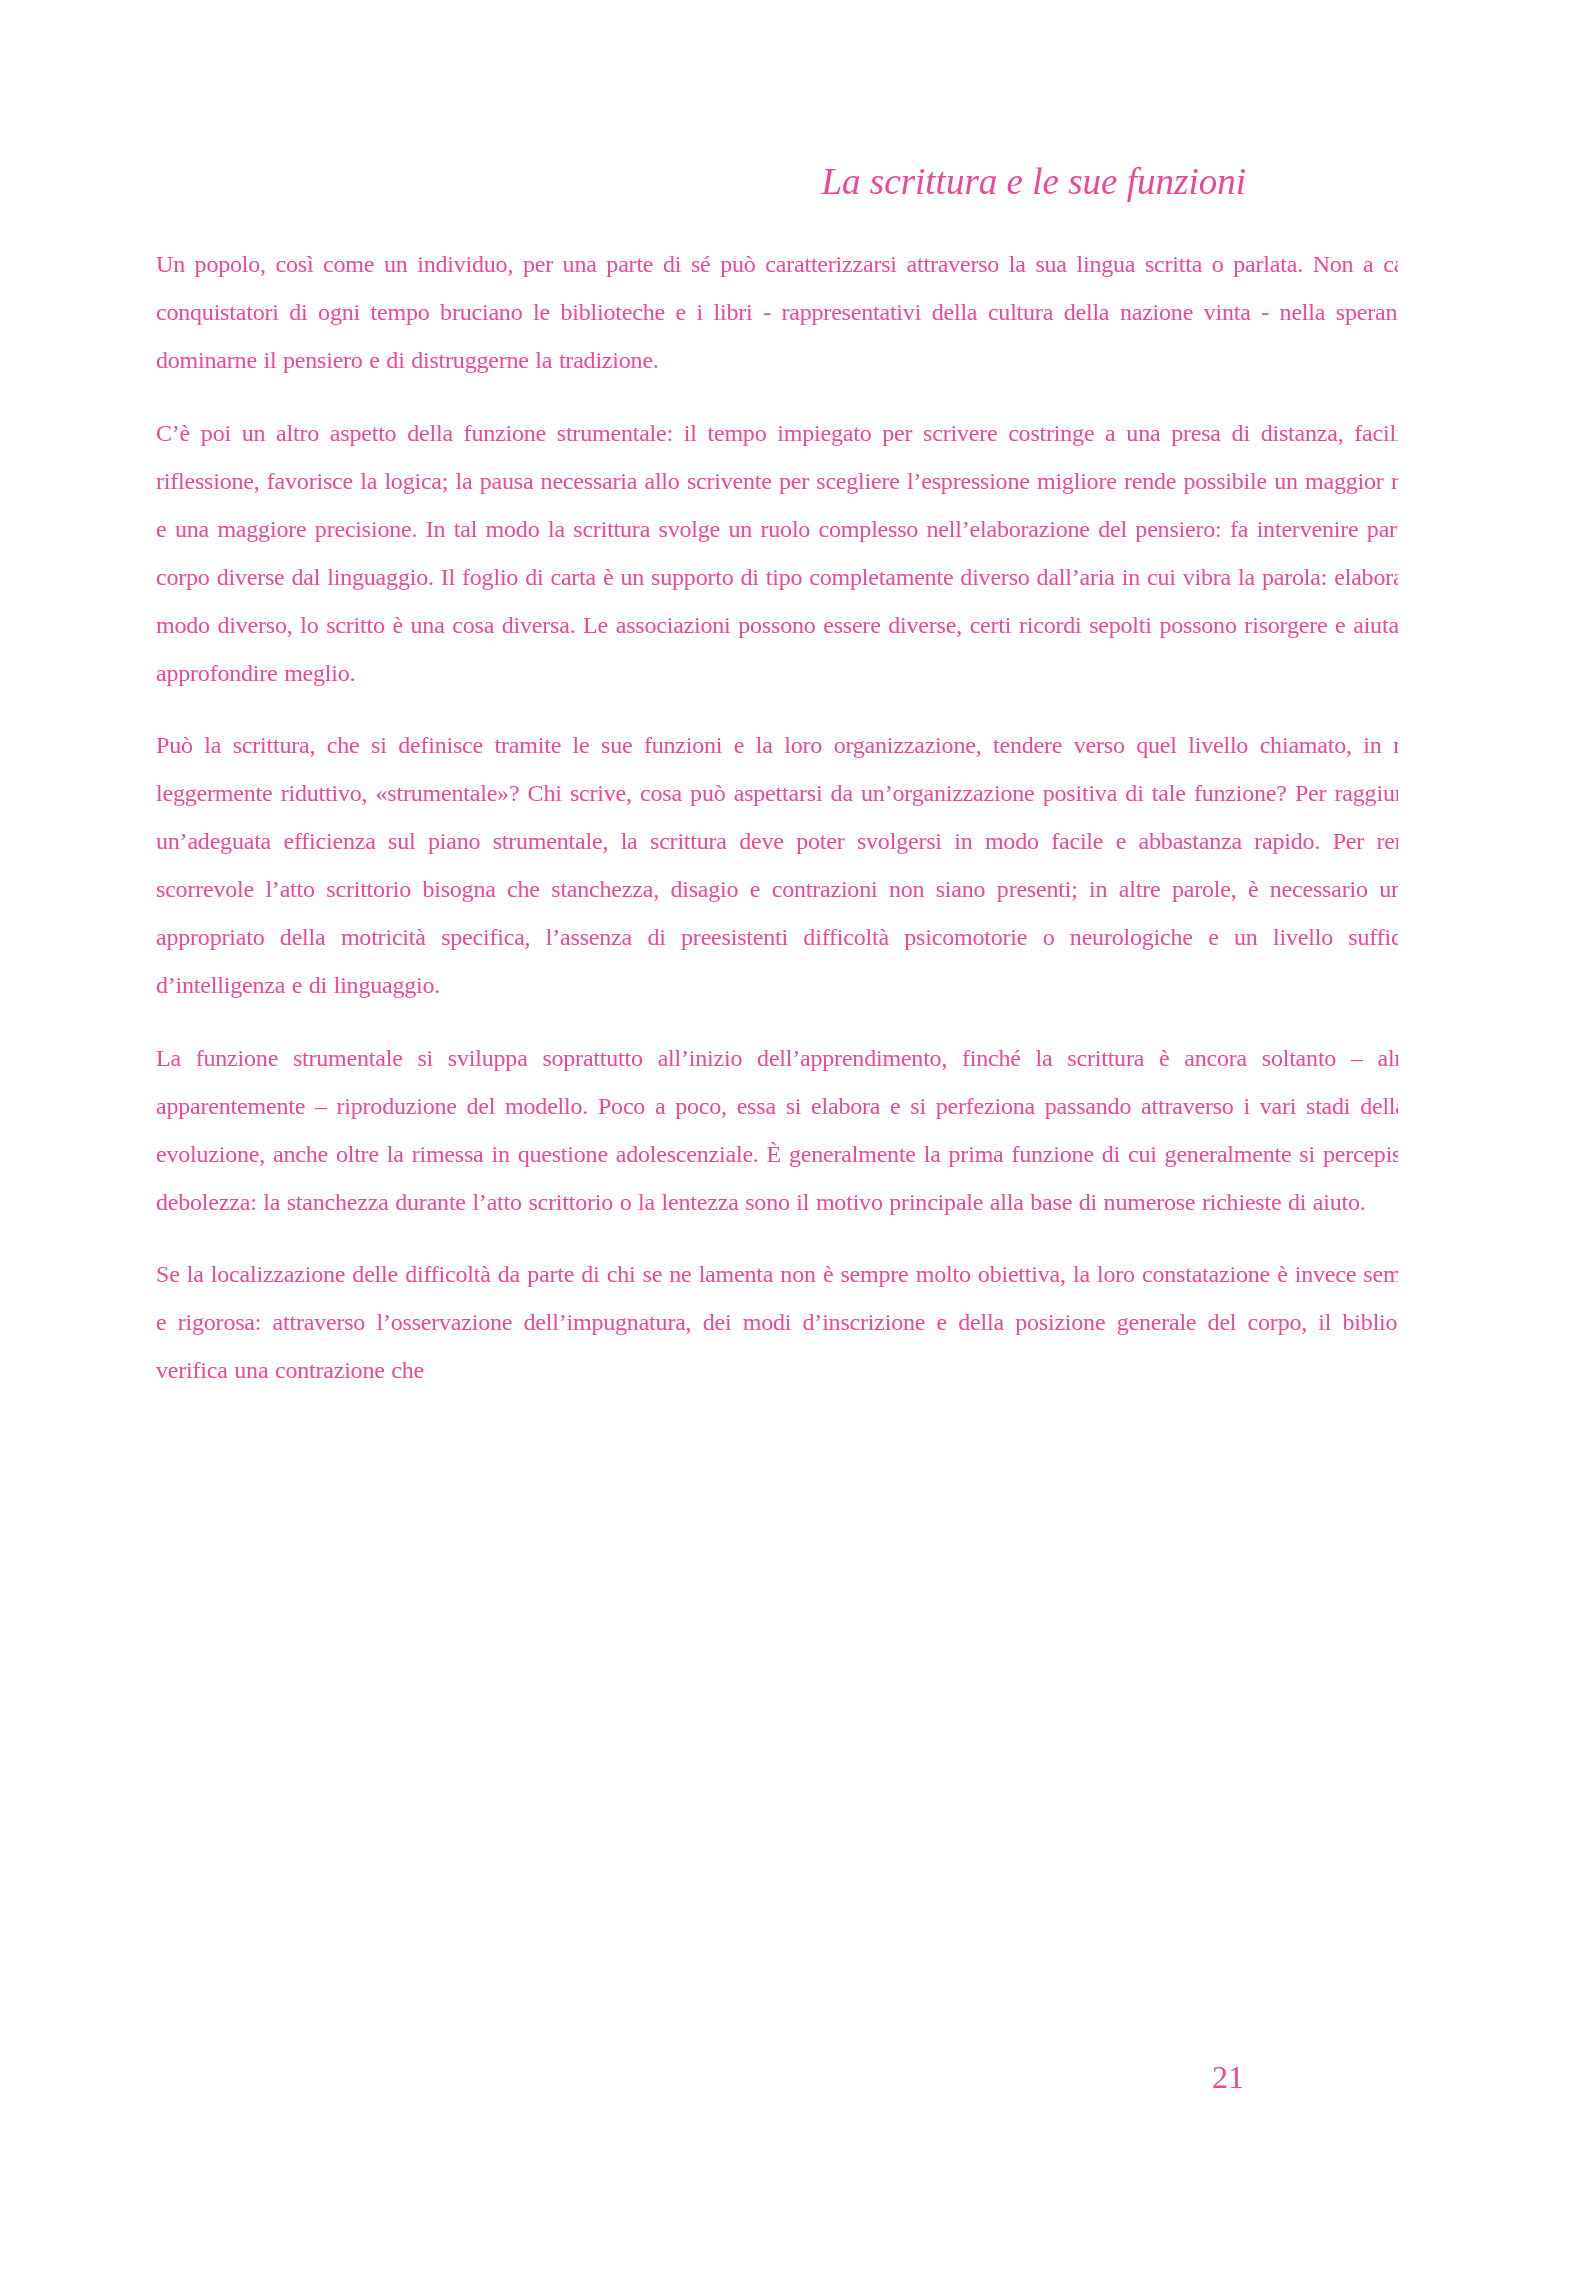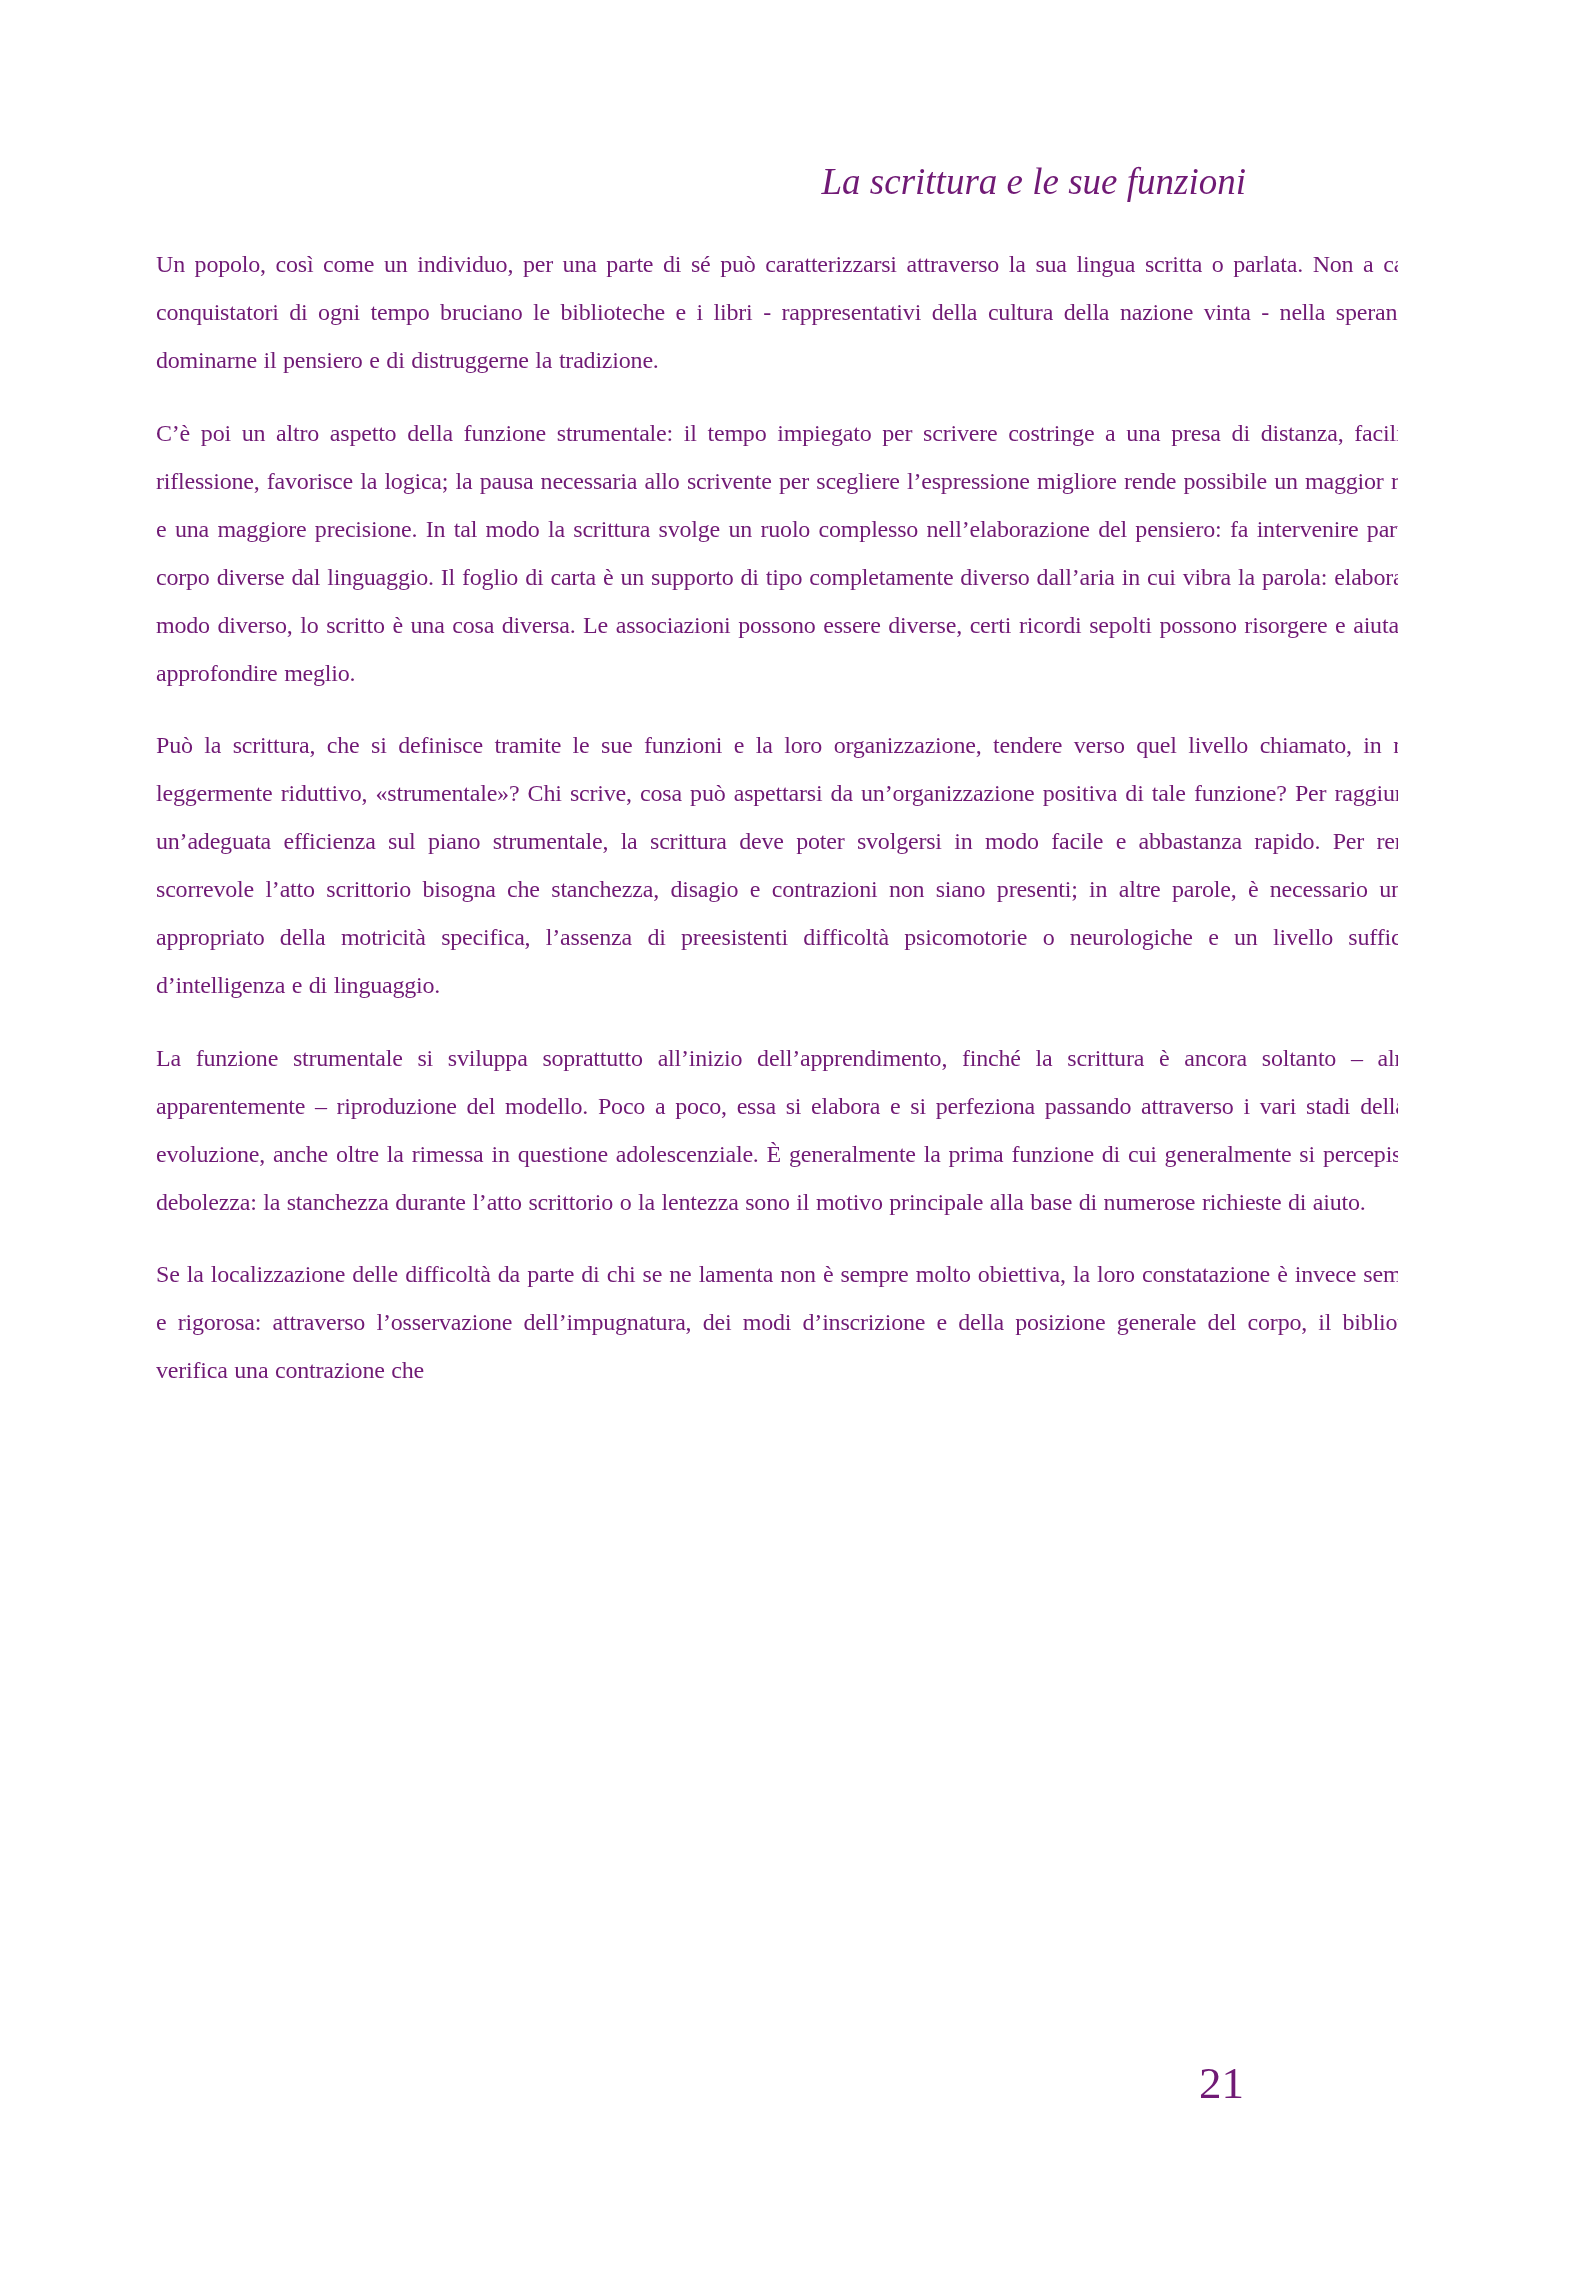--- a/index.html
+++ b/index.html
@@ -5,21 +5,21 @@
   html, body {
     margin: 0;
     padding: 0;
     background: #ffffff;
   }
   .page {
     position: relative;
     width: 1398px;
     height: 2295px;
     background: #ffffff;
-    color: #701a75;
+    color: #ec4899;
     font-family: "Liberation Serif", "DejaVu Serif", serif;
     overflow: hidden;
     box-sizing: border-box;
   }
   .running-header {
     position: absolute;
     top: 162px;
     right: 152px;
     font-style: italic;
     font-size: 37px;
@@ -38,21 +38,21 @@
     line-height: 48px;
     text-align: justify;
     text-justify: inter-word;
     letter-spacing: -0.2px;
     word-spacing: 0.8px;
   }
   .page-number {
     position: absolute;
     top: 2061px;
     right: 154px;
-    font-size: 45px;
+    font-size: 32px;
     line-height: 1;
   }
 </style>
 </head>
 <body>
 
 <div class="page">
 
   <header>
     <span class="running-header">La scrittura e le sue funzioni</span>

